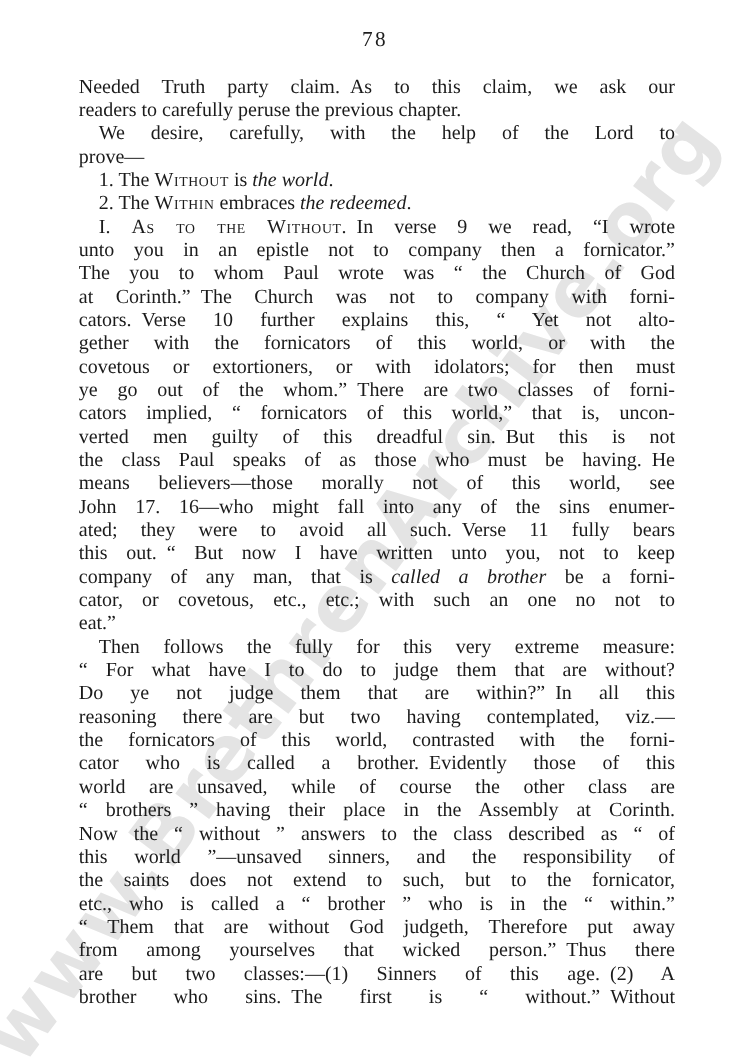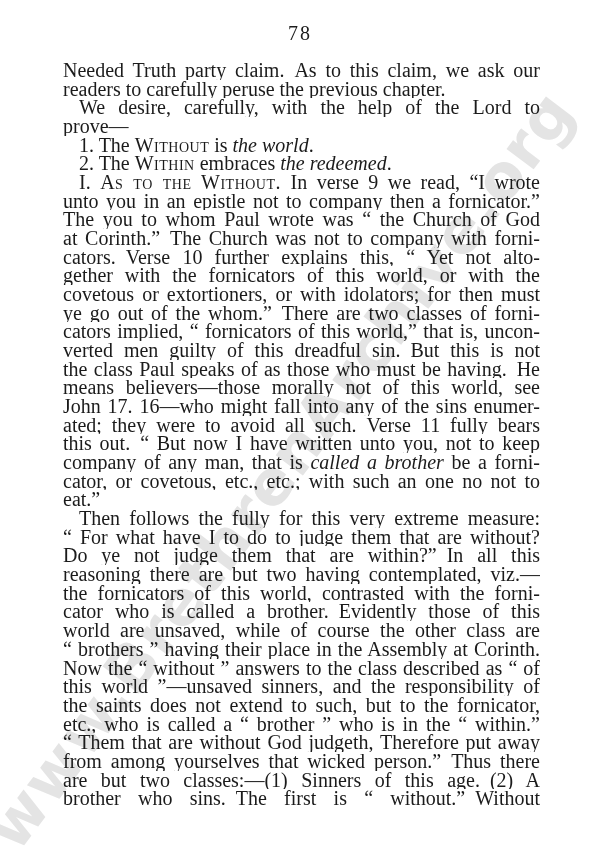--- a/index.html
+++ b/index.html
@@ -29,31 +29,31 @@
     white-space: nowrap;
     z-index: 0;
     user-select: none;
   }
   .page-number {
     position: absolute;
     top: 22px;
     left: 0;
     width: 100%;
     text-align: center;
-    font-size: 20px;
+    font-size: 17px;
     letter-spacing: 2px;
     color: #1d1d1d;
     z-index: 1;
   }
   .text-block {
     position: absolute;
     left: 63px;
     top: 61px;
     width: 477px;
-    font-size: 20px;
+    font-size: 16px;
     line-height: 18.68px;
     color: #1b1b1b;
     z-index: 1;
   }
   .line {
     height: 18.68px;
     text-align: justify;
     text-align-last: justify;
     white-space: normal;
     overflow: hidden;

